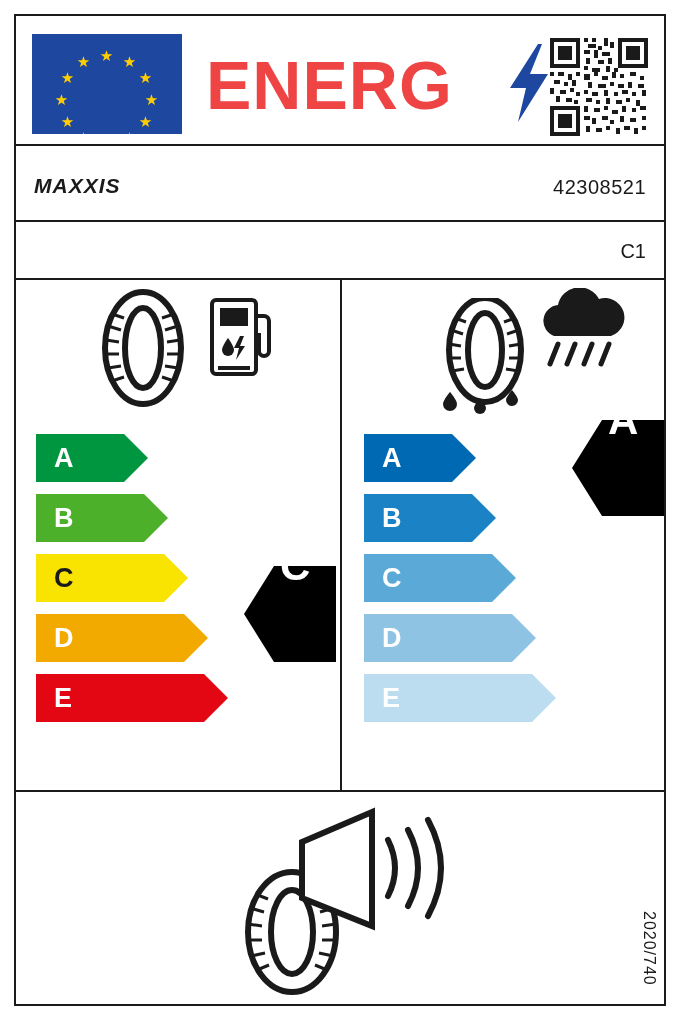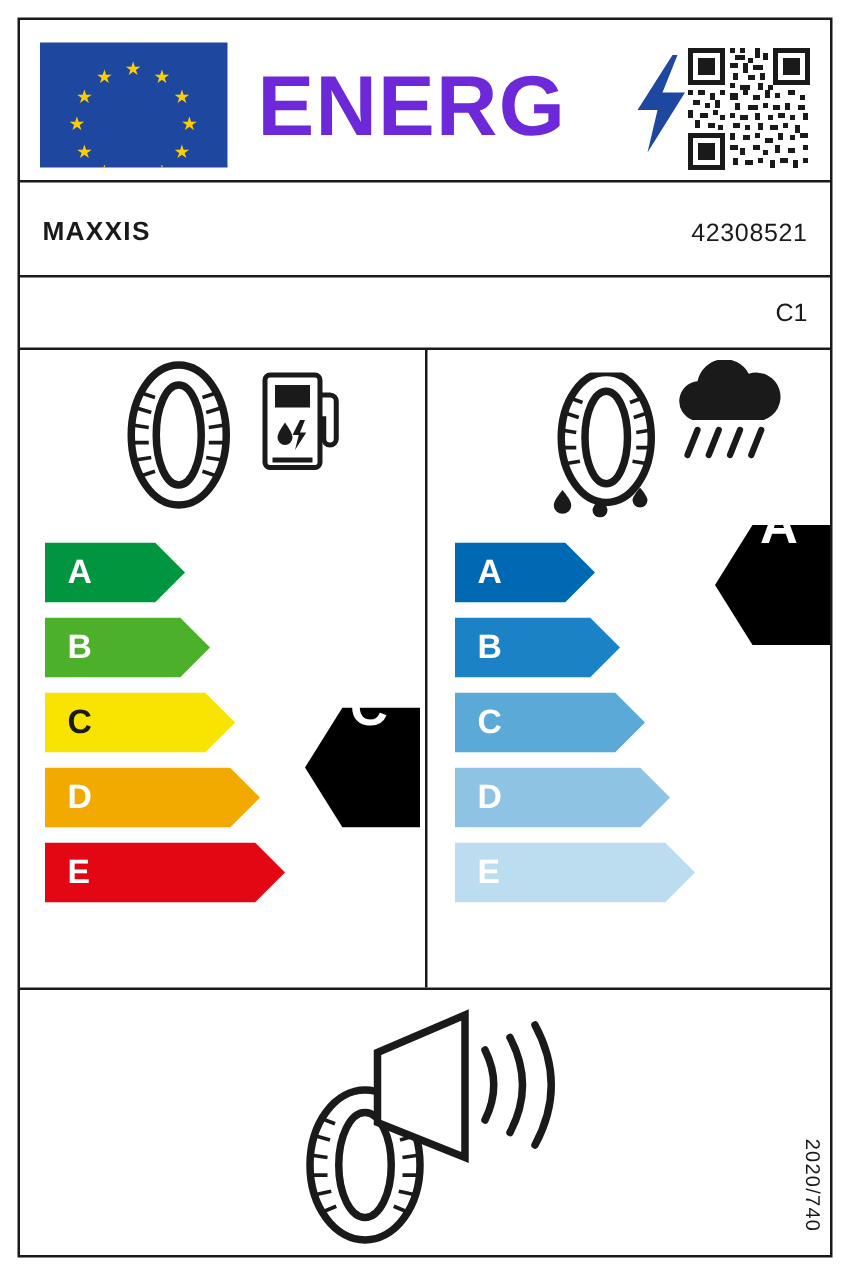--- a/index.html
+++ b/index.html
@@ -33,41 +33,41 @@
     position: absolute;
     color: #ffcc00;
     font-size: 15px;
     line-height: 15px;
     width: 15px; height: 15px;
     text-align: center;
   }
   .energ {
     position: absolute; left: 190px; top: 30px;
     font-size: 68px; font-weight: bold; letter-spacing: 1px;
-    color: #6d28d9;
+    color: #ef4444;
     font-family: "Liberation Sans", sans-serif;
   }
   .bolt {
     position: absolute; left: 492px; top: 28px;
     width: 40px; height: 78px;
   }
   .qr {
     position: absolute; right: 16px; top: 22px;
     width: 98px; height: 98px;
   }
 
   .rule {
     position: absolute; left: 14px; right: 14px;
     height: 2px; background: #1a1a1a;
   }
 
   
   .brand {
     position: absolute; left: 18px; top: 158px;
-    font-size: 21px; font-weight: bold; letter-spacing: 1px;
+    font-size: 21px; font-weight: bold; letter-spacing: 1px; font-style: italic;
   }
   .code {
     position: absolute; right: 18px; top: 160px;
     font-size: 20px; letter-spacing: 0.5px;
   }
   
   .size {
     position: absolute; left: 18px; top: 220px;
     font-size: 25px; letter-spacing: 0.5px;
   }

